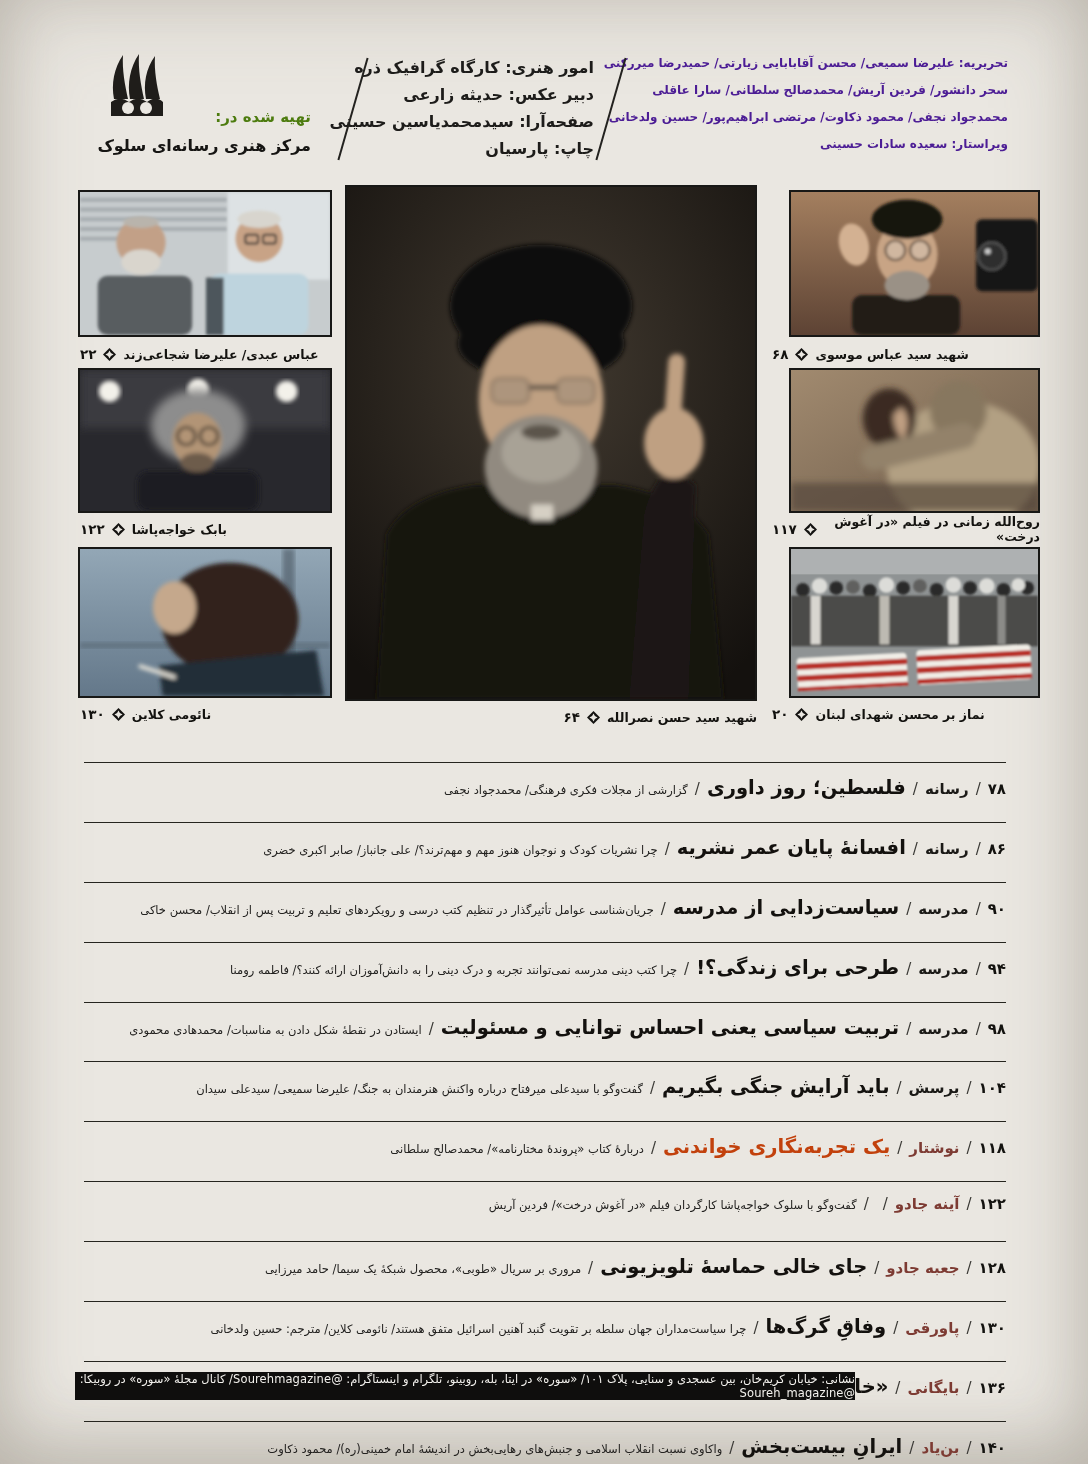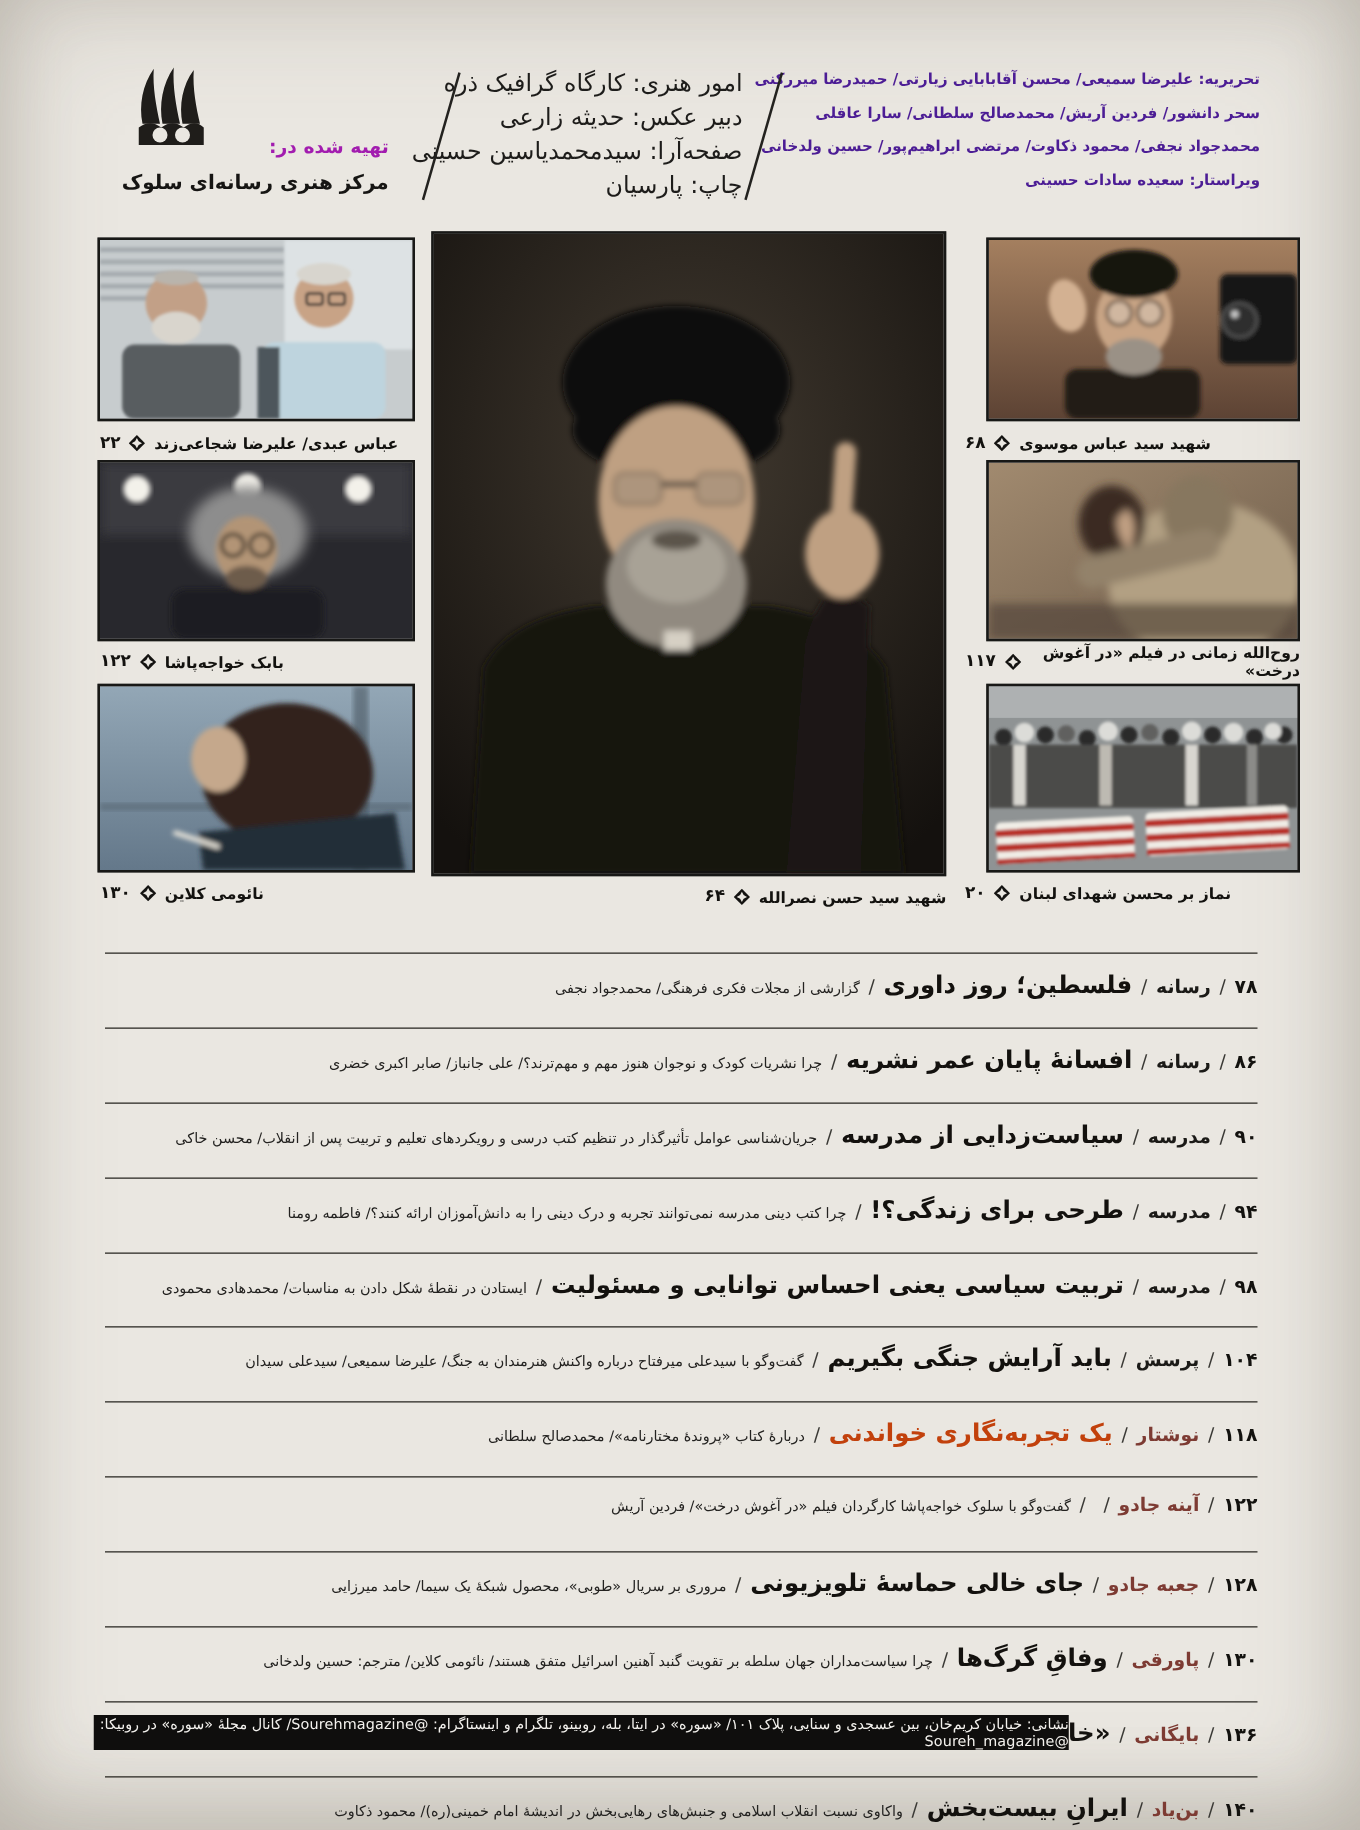--- a/index.html
+++ b/index.html
@@ -2,27 +2,27 @@
 <html lang="fa" dir="rtl"><head>
 <meta charset="utf-8">
 <style>
   html,body{margin:0;padding:0;}
   body{font-family:"DejaVu Sans",sans-serif;background:#d8d5cf;}
   .page{position:relative;width:1088px;height:1464px;background:#eae7e1;overflow:hidden;
         box-shadow:inset 0 0 90px rgba(110,100,85,.28), inset 0 -25px 60px rgba(100,92,78,.18);}
   .credits-right{position:absolute;top:50px;right:80px;text-align:right;}
   .credits-right div{font-size:12px;font-weight:700;line-height:27px;color:#4c1d95;white-space:nowrap;}
   .credits-mid{position:absolute;top:54px;right:494px;text-align:right;}
-  .credits-mid div{font-size:19px;font-weight:400;line-height:27px;color:#1d1c1a;white-space:nowrap;}
+  .credits-mid div{font-size:16px;font-weight:700;line-height:27px;color:#1d1c1a;white-space:nowrap;}
   .slash{position:absolute;width:2px;background:#23221f;transform:rotate(16deg);}
   .slash.s1{top:56px;left:610px;height:106px;}
   .slash.s2{top:56px;left:352px;height:106px;}
   .produced{position:absolute;top:52px;left:85px;width:228px;height:112px;}
   .produced .plogo{position:absolute;top:0;left:16px;width:72px;height:66px;}
-  .produced .l1{position:absolute;top:56px;right:2px;font-size:15px;font-weight:700;color:#a21caf;}
+  .produced .l1{position:absolute;top:56px;right:2px;font-size:15px;font-weight:700;color:#4d7c0f;}
   .produced .l2{position:absolute;top:84px;right:2px;font-size:16px;font-weight:700;color:#161513;}
   
   .ph{position:absolute;border:2px solid #181816;overflow:hidden;background:#777;box-sizing:border-box;}
   .ph svg{display:block;width:100%;height:100%;}
   .cap{position:absolute;display:flex;align-items:center;gap:7px;font-weight:700;color:#13120f;font-size:12.5px;height:24px;}
   .cap .num{font-size:13.5px;letter-spacing:.5px;}
   .cap .dm{flex:0 0 auto;}
   .cap.jleft{justify-content:flex-end;}   
   .cap.jright{justify-content:flex-start;}
   

